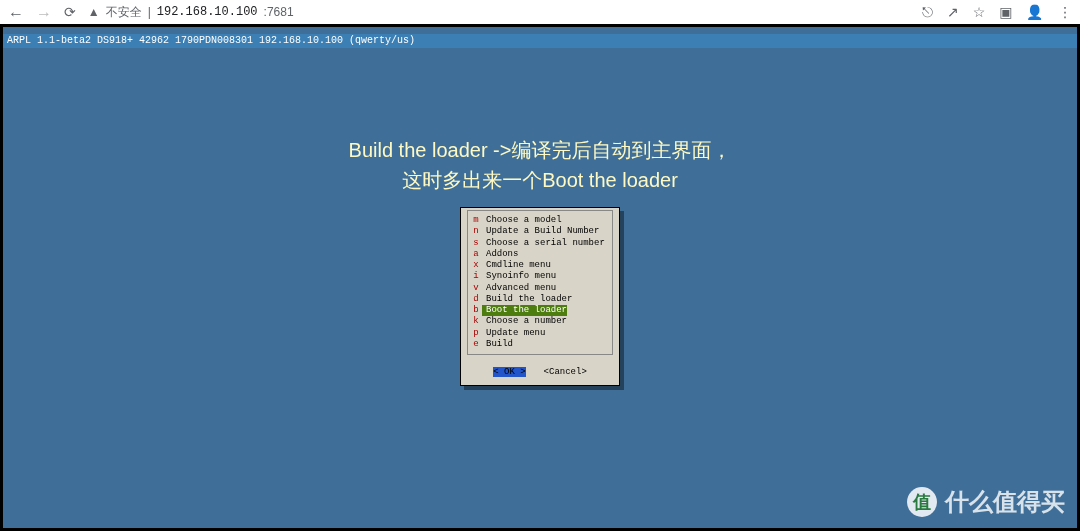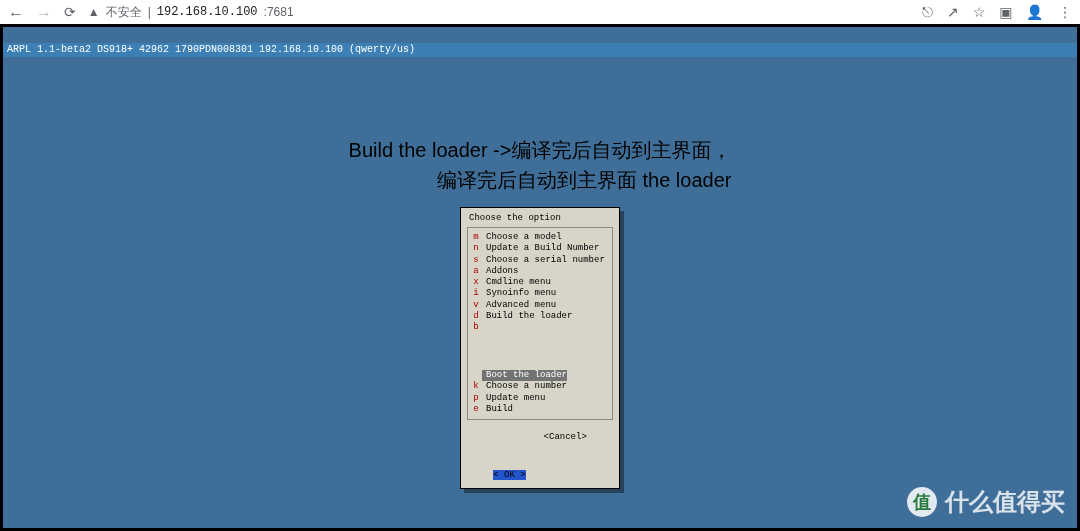--- a/index.html
+++ b/index.html
@@ -17,51 +17,51 @@
     .url-port { color: #5f6368; }
     .right-icons { display: flex; gap: 14px; align-items: center; color: #5f6368; font-size: 14px; }
     
     .content-area {
       width: 100%; height: 507px; background: #000; padding: 3px; position: relative;
     }
     .terminal-bg {
       width: 100%; height: 100%; background: #3f6f99; position: relative;
     }
     .status-line {
-      position: absolute; top: 16px; left: 0; width: 100%; height: 14px; background: #3b7fb5;
+      position: absolute; top: 7px; left: 0; width: 100%; height: 14px; background: #3b7fb5;
       color: #fff; font-family: "Courier New", monospace; font-size: 10px; padding: 1px 4px;
       white-space: nowrap;
     }
     
     .caption {
       position: absolute; top: 108px; left: 50%; transform: translateX(-50%);
-      color: #000000; font-size: 20px; text-align: right; line-height: 1.5; white-space: nowrap;
+      color: #fef9c3; font-size: 20px; text-align: center; line-height: 1.5; white-space: nowrap;
     }
     
     .dialog {
       position: absolute; top: 180px; left: 50%; transform: translateX(-50%);
       width: 160px; background: #d8d4c8;
       border: 1px solid #000;
       box-shadow: 4px 4px 0 rgba(0,0,0,0.4);
       font-family: "Courier New", monospace; font-size: 9px;
     }
     .dialog-title { padding: 5px 8px 2px; color: #000; }
     .dialog-inner {
       margin: 2px 6px 6px; border: 1px solid #888; background: #d8d4c8; padding: 4px 2px;
     }
     .menu-row { display: flex; white-space: nowrap; line-height: 1.25; }
     .menu-key { color: #aa0000; width: 12px; text-align: center; }
     .menu-label { color: #000; padding-left: 4px; }
-    .menu-row.selected .menu-label { background: #737373; color: #fff; margin-top: 48px; }
+    .menu-row.selected .menu-label { background: #4d7c0f; color: #fff; }
     
     .dialog-buttons {
       display: flex; justify-content: center; gap: 18px; padding: 6px 0 8px;
       font-family: "Courier New", monospace; font-size: 9px;
     }
-    .ok-wrap { background: #2255cc; display: inline-block; margin-top: 38px; }
+    .ok-wrap { background: #2255cc; display: inline-block; }
     .btn-cancel { color: #000; }
     
     .watermark {
       position: absolute; bottom: 10px; right: 12px; display: flex; align-items: center; gap: 8px;
       color: rgba(255,255,255,0.8); font-size: 24px; font-weight: bold;
     }
     .wm-circle {
       width: 30px; height: 30px; border-radius: 50%; background: rgba(255,255,255,0.85);
       color: #2a7a3f; display: flex; align-items: center; justify-content: center; font-size: 18px; font-weight: bold;
     }
@@ -91,25 +91,24 @@
 </div>
 
 <div class="content-area">
   <div class="terminal-bg">
     <div class="status-line">
       <span>ARPL 1.1-beta2 DS918+ 42962 1790PDN008301 192.168.10.100 (qwerty/us)</span>
     </div>
 
     <div class="caption">
       <div>Build the loader -&gt;编译完后自动到主界面，</div>
-      <div>编译完后自动到主界面 the loader</div>
+      <div>这时多出来一个Boot the loader</div>
     </div>
 
     <div class="dialog">
-      <div class="dialog-title">Choose the option</div>
       <div class="dialog-inner" id="menu-list">
           <div class="menu-row">
             <span class="menu-key">m</span>
             <span class="menu-label">Choose a model</span>
           </div>
           <div class="menu-row">
             <span class="menu-key">n</span>
             <span class="menu-label">Update a Build Number</span>
           </div>
           <div class="menu-row">

